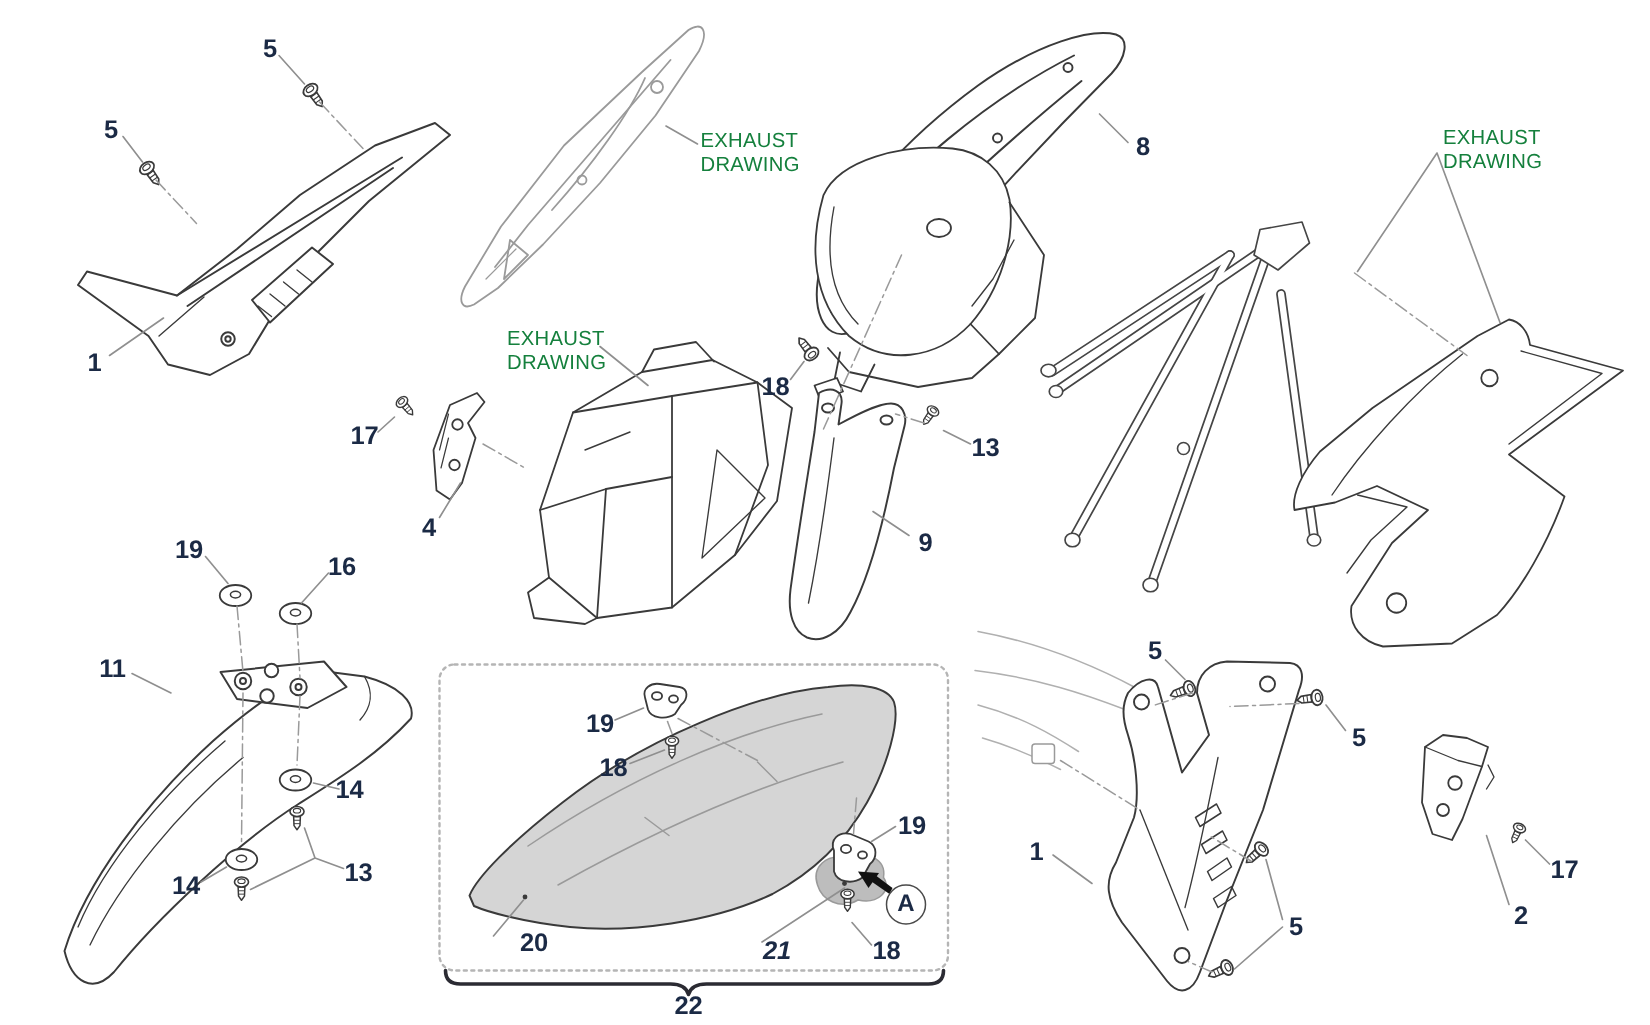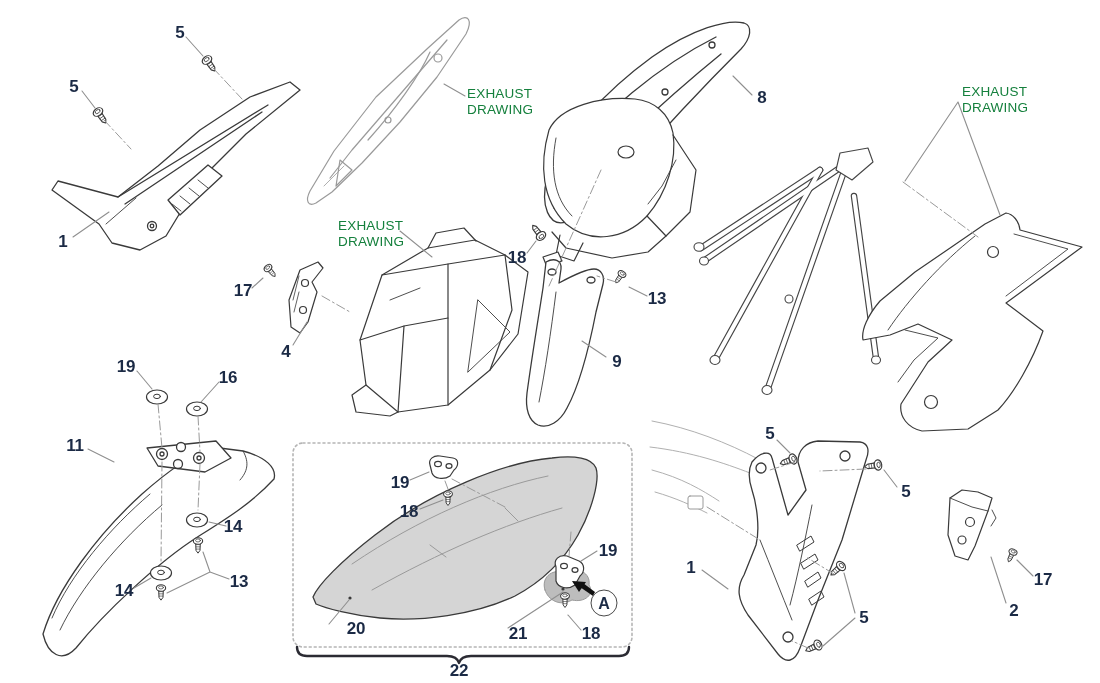--- a/index.html
+++ b/index.html
@@ -296,21 +296,21 @@
   <div class="co" style="left:617px; top:362px;">9</div>
   <div class="co" style="left:126px; top:367px;">19</div>
   <div class="co" style="left:228px; top:378px;">16</div>
   <div class="co" style="left:75px;  top:446px;text-align:right;">11</div>
   <div class="co" style="left:233px; top:527px;">14</div>
   <div class="co" style="left:239px; top:582px;">13</div>
   <div class="co" style="left:124px; top:591px;">14</div>
   <div class="co" style="left:400px; top:483px;">19</div>
   <div class="co" style="left:409px; top:512px;">18</div>
   <div class="co" style="left:317px; top:629px;margin-left:39px;">20</div>
-  <div class="co" style="left:518px; top:634px;">21</div>
+  <div class="co" style="left:518px; top:634px;font-style:italic;">21</div>
   <div class="co" style="left:608px; top:551px;">19</div>
   <div class="co" style="left:591px; top:634px;">18</div>
   <div class="co" style="left:459px; top:671px;text-align:center;">22</div>
   <div class="co" style="left:691px; top:568px;">1</div>
   <div class="co" style="left:770px; top:434px;">5</div>
   <div class="co" style="left:906px; top:492px;">5</div>
   <div class="co" style="left:864px; top:618px;">5</div>
   <div class="co" style="left:1014px;top:611px;">2</div>
   <div class="co" style="left:1043px;top:580px;">17</div>
 

